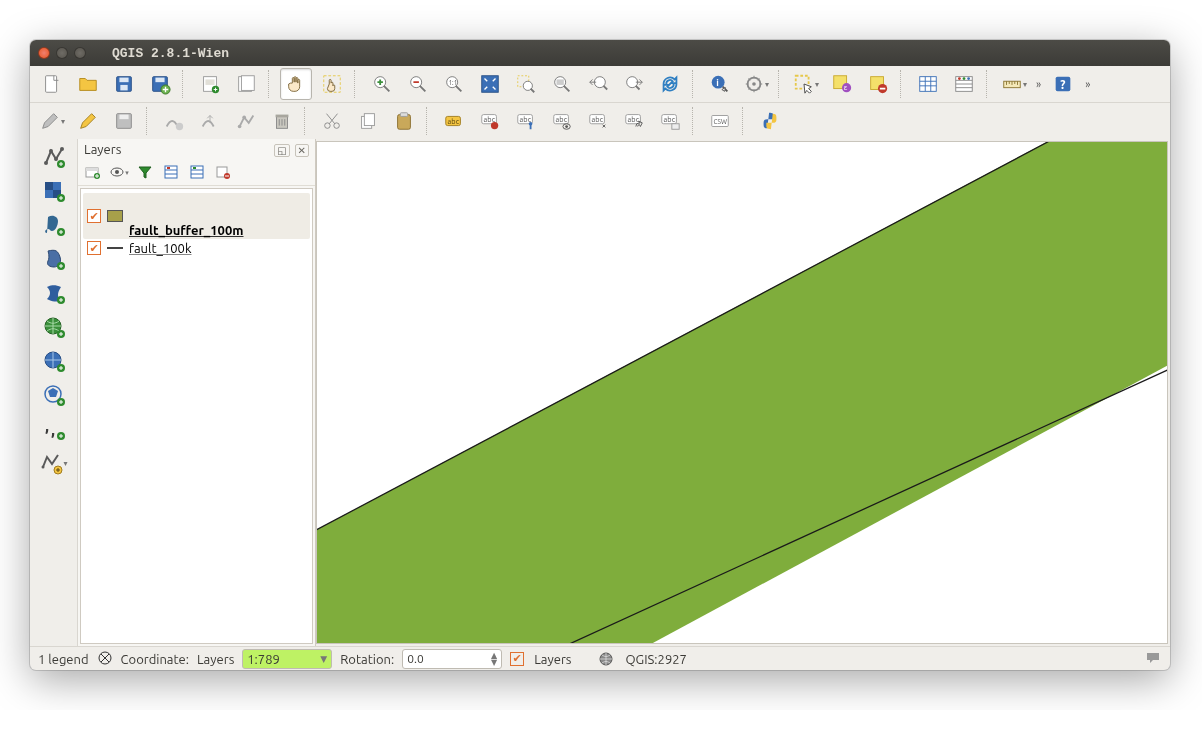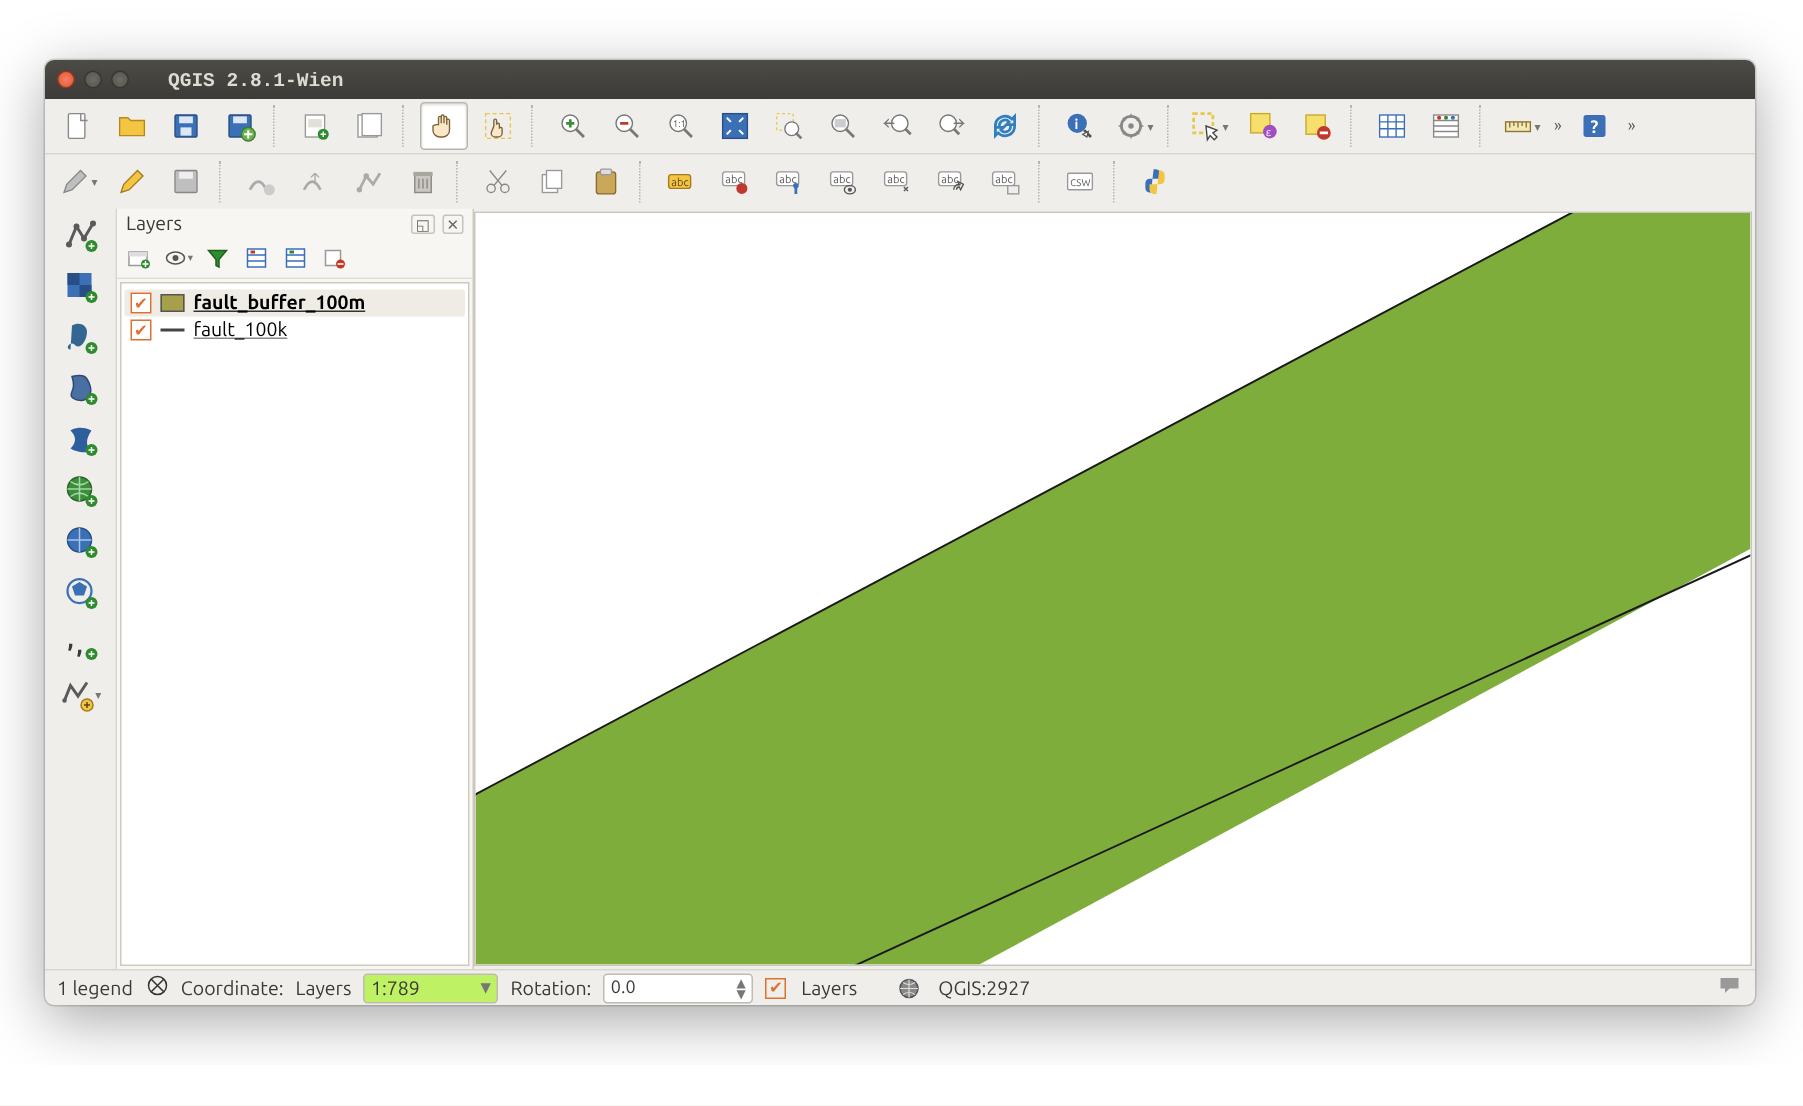--- a/index.html
+++ b/index.html
@@ -41,21 +41,21 @@
   .layers-toolbar { display:flex; align-items:center; gap:4px; padding:2px 4px; border-bottom:1px solid #e0ddd5;}
   .ltb { width:22px; height:22px; display:flex; align-items:center; justify-content:center;}
   .ltb svg{width:16px;height:16px;}
   .layer-tree { flex:1; background:#fff; border:1px solid #cfcac1; margin:2px; padding:4px 2px; overflow:auto;}
   .layer-item { display:flex; align-items:center; gap:6px; padding:2px 4px; font-size:13px; border-radius:2px;}
   .layer-item.selected { background:#efece5; font-weight:bold;}
   .layer-item .cb { width:14px; height:14px; border:1px solid #e07030; background:#fff; display:flex; align-items:center; justify-content:center; font-size:11px; color:#e07030;}
   .layer-item .swatch-poly { width:16px; height:12px; background:#a7a04a; border:1px solid #555;}
   .layer-item .swatch-line { width:16px; height:2px; background:#444;}
   .layer-item .name { text-decoration: underline; text-decoration-color:#888;}
-  .layer-item.selected .name { text-decoration-color:#333;}
+  .layer-item.selected .name { text-decoration-color:#333;margin-top:28px;}
   .layer-item.notsel .name { font-weight:normal; }
 
   .canvas { flex:1; background:#fff; position:relative; overflow:hidden; border:1px solid #c9c5bc; margin:2px 2px 2px 0;}
   .canvas svg { width:100%; height:100%; }
 
   .statusbar { height:24px; display:flex; align-items:center; gap:8px; padding:0 8px; font-size:13px; color:#3b3a36; border-top:1px solid #d9d6d0;}
   .statusbar .coord-input { width:300px; height:20px; border:1px solid #bfbbb2; border-radius:3px; text-align:center; font-size:12px; background:#fff;}
   .statusbar select, .statusbar .spinner { height:20px; border:1px solid #bfbbb2; border-radius:3px; font-size:12px; background:#ffffff;}
   .statusbar .scale-sel { width:90px; padding:0 4px;}
   .statusbar .spinner { width:100px; display:flex; align-items:center; justify-content:space-between; padding:0 4px;}

